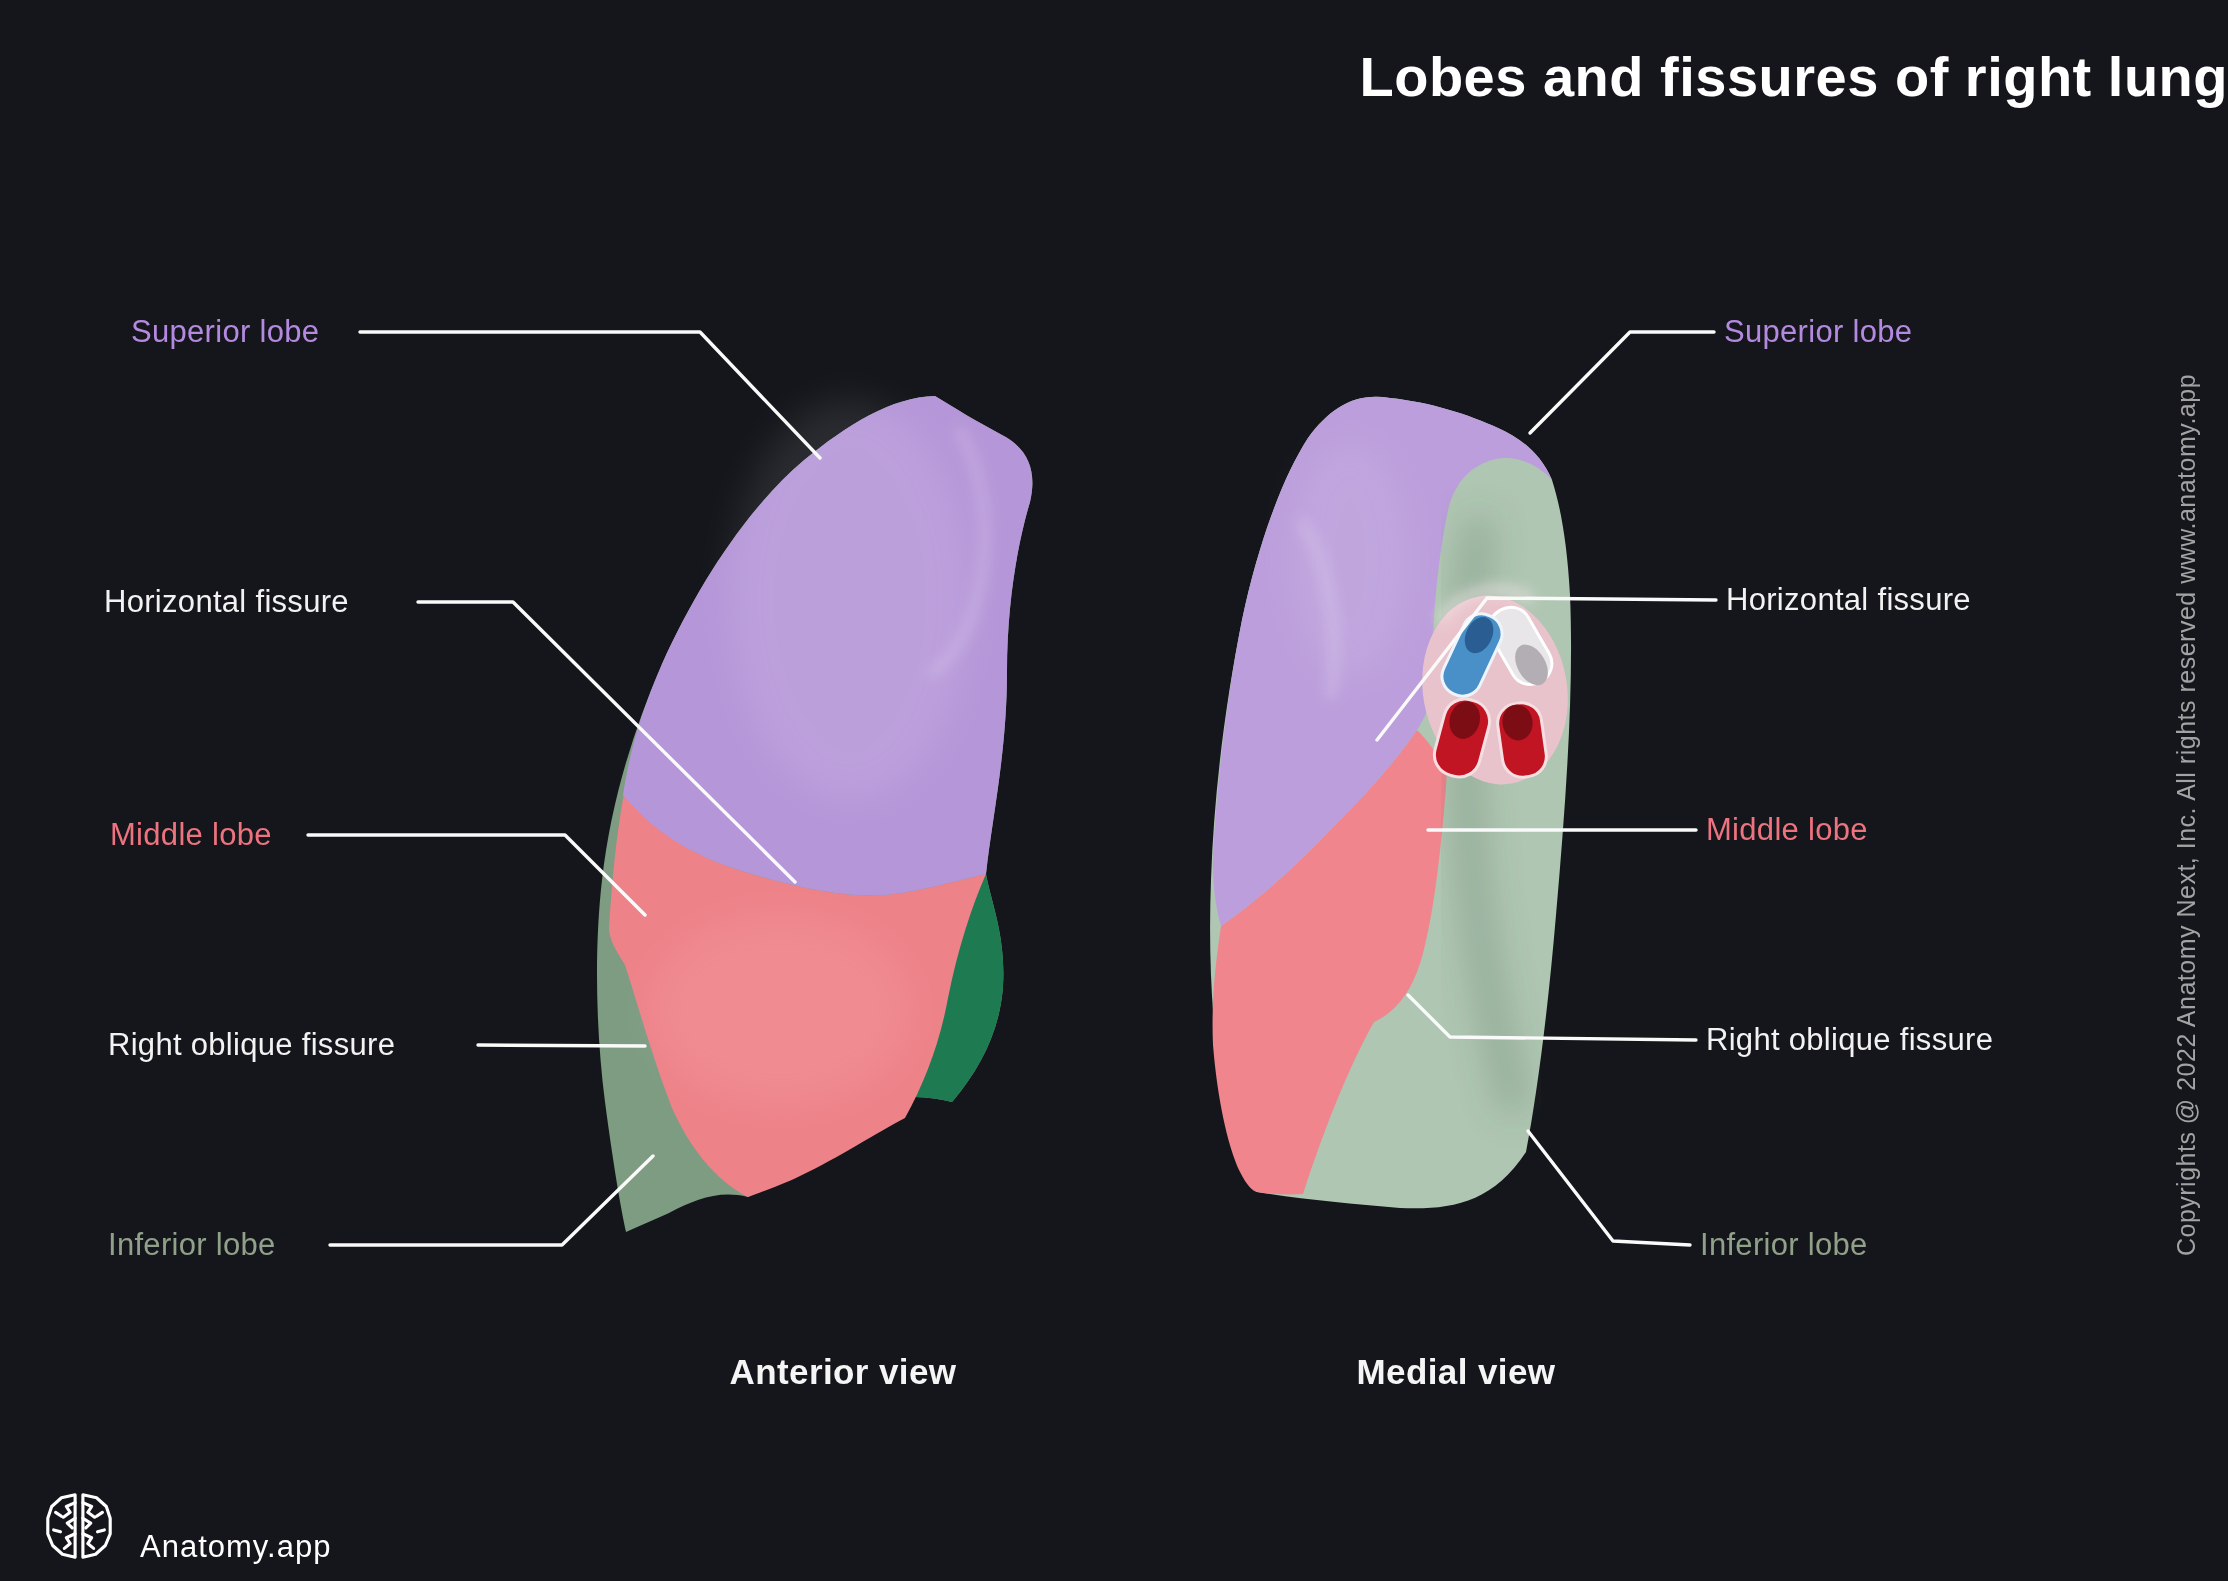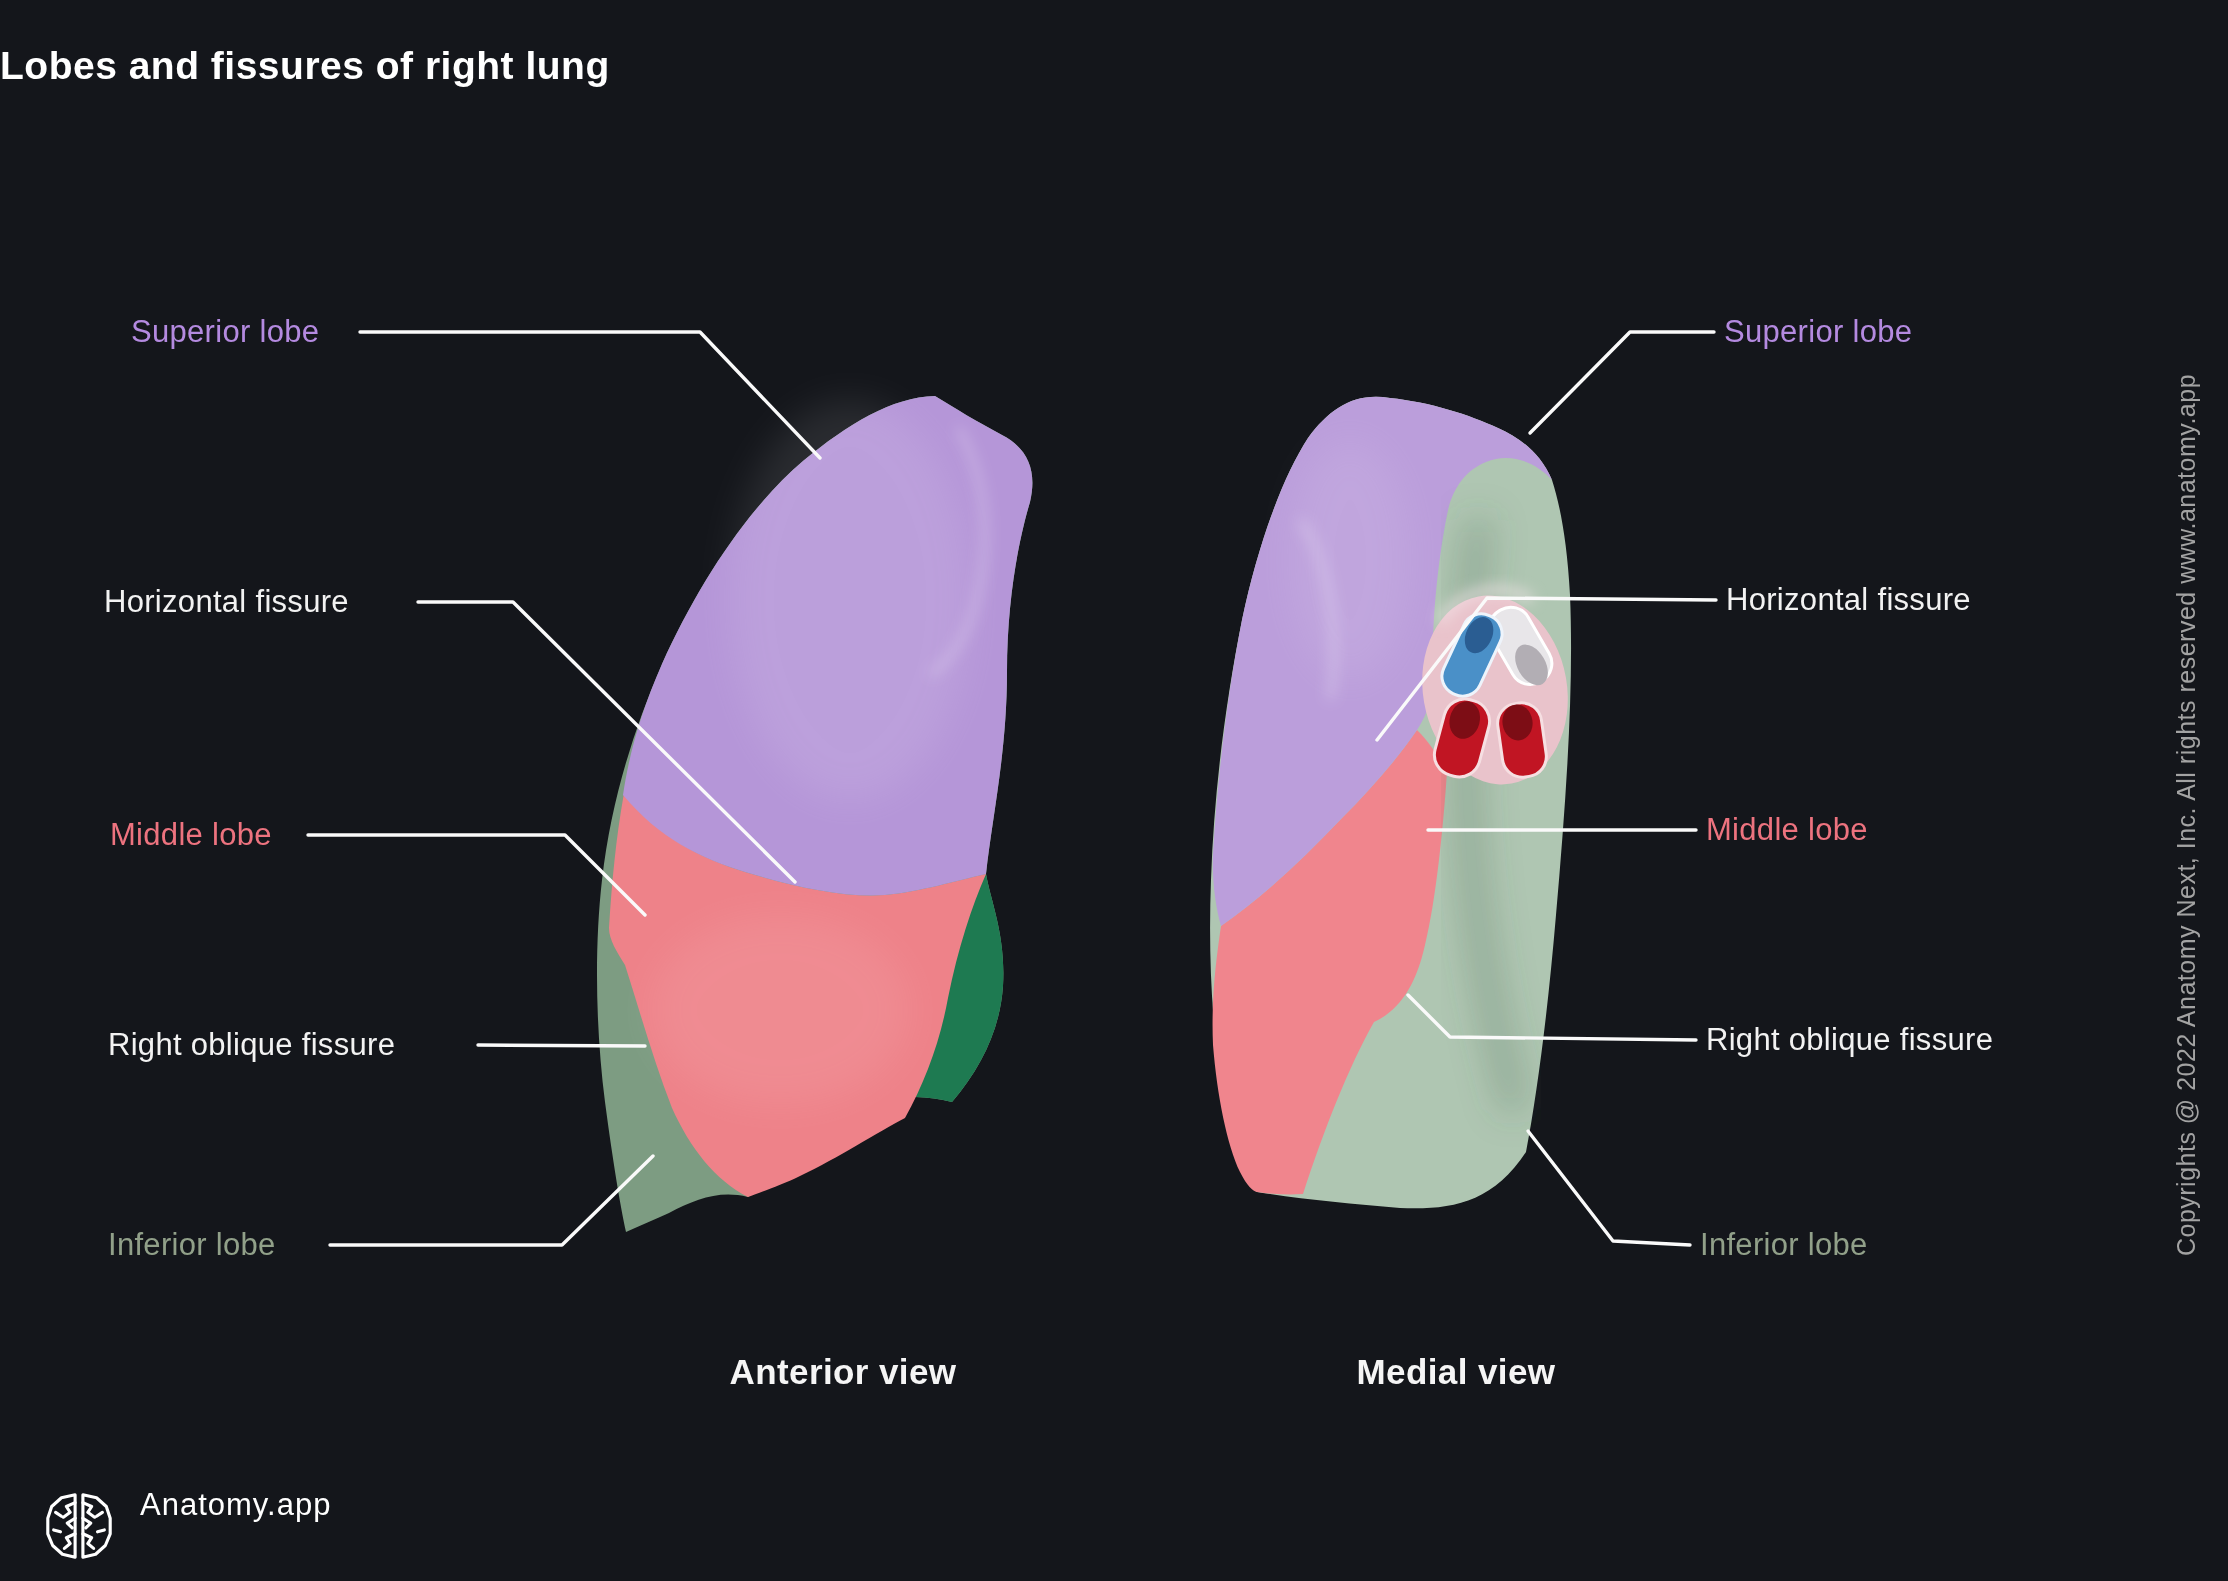--- a/index.html
+++ b/index.html
@@ -5,22 +5,22 @@
   html,body{margin:0;padding:0;background:#000;}
   #stage{
     position:relative;
     width:2228px;height:1581px;
     background:var(--background,#14161b);
     overflow:hidden;
     font-family:"Liberation Sans", sans-serif;
   }
   .title{
     position:absolute;left:0;right:0;top:44px;
-    text-align:left;
-    font-size:39px;font-weight:700;letter-spacing:.5px;
+    text-align:right;
+    font-size:56px;font-weight:700;letter-spacing:.5px;
     color:var(--title_text,#fff);
   }
   .diagram-svg{position:absolute;left:0;top:0;}
   .lbl{
     position:absolute;
     transform:translateY(-50%);
     font-size:31px;font-weight:500;letter-spacing:.3px;
     white-space:nowrap;
   }
   .lc-purple{color:var(--label_purple,#b48ae0);text-align:right;}
@@ -34,21 +34,21 @@
   }
   .copyright{
     position:absolute;left:2186px;top:815px;
     transform:translate(-50%,-50%) rotate(-90deg);
     font-size:25px;letter-spacing:.5px;
     color:var(--copyright_text,#a3a3a3);
     white-space:nowrap;
   }
   .footer{
     position:absolute;left:40px;top:1487px;
-    display:flex;align-items:flex-start;gap:22px;
+    display:flex;align-items:flex-end;gap:22px;
   }
   .brand{
     font-size:31px;letter-spacing:1px;font-weight:500;
     color:var(--logo_white,#fff);
   }
 </style>
 </head>
 <body>
 
 <div id="stage">

